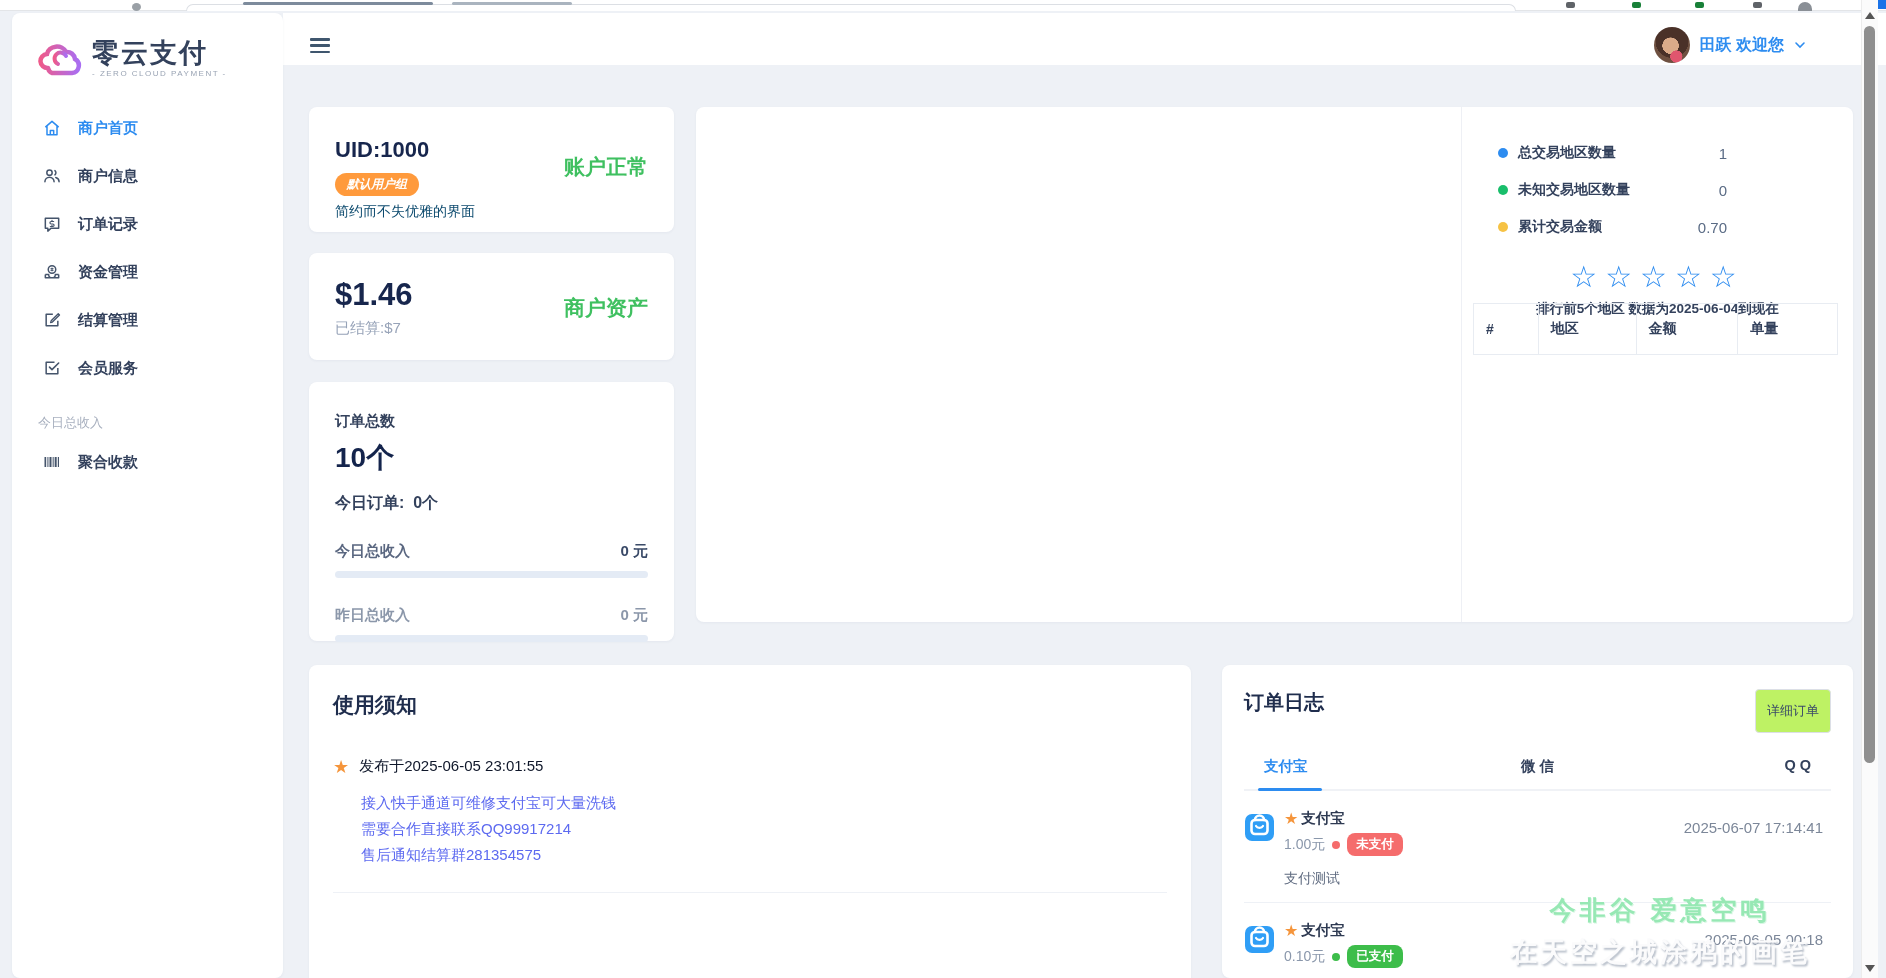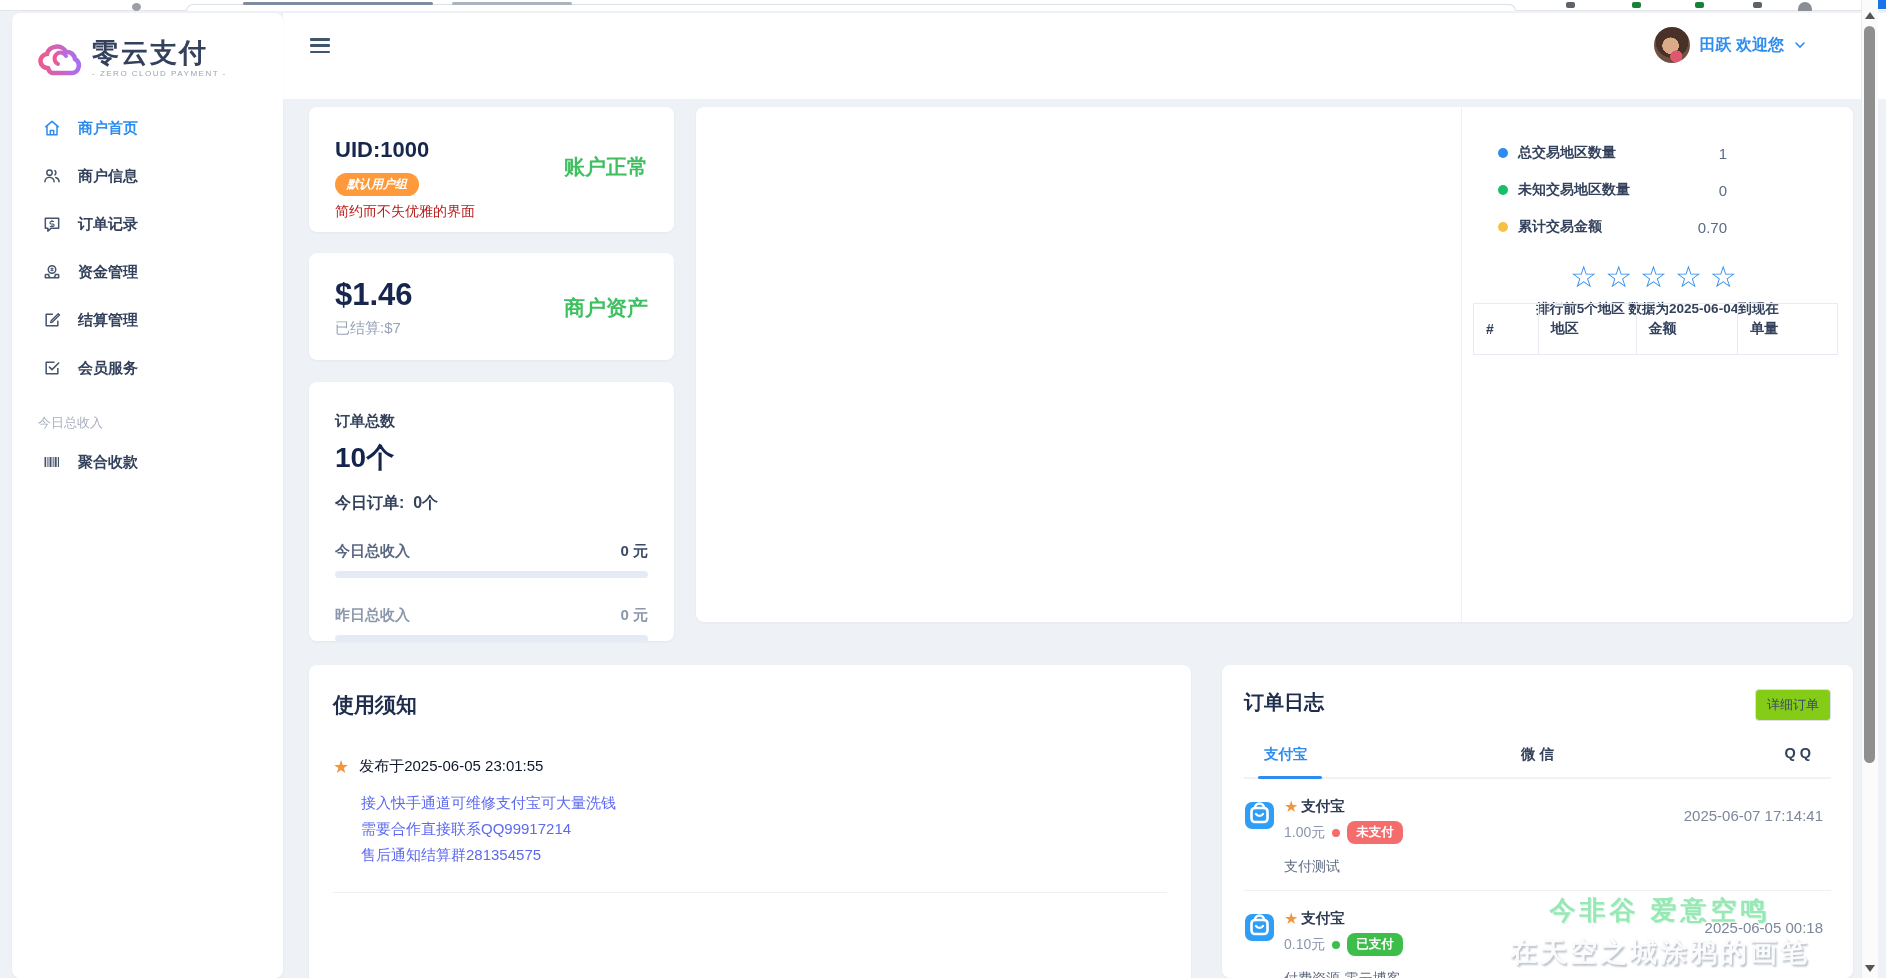--- a/index.html
+++ b/index.html
@@ -24,39 +24,39 @@
   .logo-txt-zh { font-size:27px; font-weight:bold; color:#33415c; letter-spacing:2px; line-height:1.05; }
   .logo-txt-en { font-size:8px; color:#9aa4b4; letter-spacing:1.5px; margin-top:2px; }
   .menu { margin-top:26px; }
   .menu-item { display:flex; align-items:center; gap:16px; height:48px; padding-left:30px; cursor:pointer; font-size:15px; font-weight:bold; color:#33415c; }
   .menu-item .mi { width:20px; height:20px; color:#45546b; }
   .menu-item.active { color:#2d8cf0; }
   .menu-item.active .mi { color:#2d8cf0; }
   .menu-section { padding:22px 0 6px 26px; font-size:13px; color:#a8b0bf; }
 
   
-  .header-band { position:absolute; left:283px; top:13px; width:1603px; height:86px; background:#fff; }
+  .header-band { position:absolute; left:283px; top:13px; width:1603px; height:52px; background:#fff; }
   .hamburger { position:absolute; left:27px; top:25px; width:20px; height:15px; cursor:pointer; display:flex; flex-direction:column; justify-content:space-between; }
   .hamburger span { display:block; height:2.5px; background:#3f566e; border-radius:1px; }
   .user-wrap { position:absolute; right:80px; top:14px; display:flex; align-items:center; gap:10px; cursor:pointer; }
   .avatar { width:36px; height:36px; border-radius:50%;
     background:
       radial-gradient(circle at 62% 82%, #e0566e 0 16%, rgba(0,0,0,0) 17%),
       radial-gradient(circle at 46% 52%, #dbab89 0 30%, rgba(0,0,0,0) 31%),
       radial-gradient(circle at 50% 40%, #4a3128 0 58%, #6e5040 59% 100%); }
   .user-name { font-size:16px; font-weight:bold; color:#2d8cf0; }
   .chev { width:12px; height:12px; color:#2d8cf0; }
 
   
   .card-a { left:309px; top:107px; width:365px; height:125px; padding:30px 26px 0 26px; }
   .uid { font-size:22px; font-weight:bold; color:#17264d; }
   .row-flex { display:flex; align-items:center; justify-content:space-between; }
   .group-badge { display:inline-block; margin-top:10px; padding:3px 12px; background:#ff9a3c; color:#fff; border-radius:12px; font-size:12px; font-weight:bold; font-style:italic; }
   .status-ok { font-size:21px; font-weight:bold; color:#3fc060; }
-  .card-desc { margin-top:7px; font-size:14px; color:#b91c1c; }
+  .card-desc { margin-top:7px; font-size:14px; color:#0c4a6e; }
 
   .card-b { left:309px; top:253px; width:365px; height:107px; padding:24px 26px 0 26px; }
   .big-amount { font-size:31px; font-weight:bold; color:#17264d; }
   .settled { margin-top:6px; font-size:15px; color:#97a3b8; }
   .asset-label { font-size:21px; font-weight:bold; color:#3fc060; }
 
   .card-c { left:309px; top:382px; width:365px; height:259px; padding:30px 26px 0 26px; }
   .oc-label { font-size:15px; font-weight:bold; color:#33415c; }
   .oc-total { margin-top:8px; font-size:28px; font-weight:bold; color:#14244c; }
   .oc-today { margin-top:16px; font-size:16px; color:#33415c; font-weight:bold; }
@@ -89,21 +89,21 @@
   .star-orange { color:#f5953b; font-size:18px; line-height:1; }
   .pub-txt { font-size:15px; color:#0f172a; }
   .notice-lines { margin:14px 0 0 28px; }
   .notice-link { font-size:15px; color:#5d6af0; line-height:26px; cursor:pointer; }
   .notice-div { margin-top:24px; height:1px; background:#eef1f6; }
 
   
   .card-log { left:1222px; top:665px; width:631px; height:313px; padding:24px 22px 0 22px; }
   .log-head { display:flex; align-items:flex-start; justify-content:space-between; }
   .log-title { font-size:20px; font-weight:bold; color:#1f2d4d; }
-  .detail-btn { font-size:13px; color:#3a4a68; border:1px solid #dcdfe6; border-radius:4px; padding:6px 11px; background:#84cc16; cursor:pointer; }
+  .detail-btn { font-size:13px; color:#3a4a68; border:1px solid #dcdfe6; border-radius:4px; padding:12px 11px; background:#bef264; cursor:pointer; }
   .tabs { display:flex; margin-top:16px; border-bottom:2px solid #f0f2f6; position:relative; }
   .tab { flex:1; font-size:14.5px; color:#33415c; font-weight:bold; padding:8px 0 13px 0; cursor:pointer; }
   .tab.first { text-align:left; padding-left:20px; color:#2d8cf0; }
   .tab.mid { text-align:center; }
   .tab.last { text-align:right; padding-right:20px; }
   .tab-ink { position:absolute; left:14px; bottom:-2px; width:64px; height:3px; background:#2d8cf0; border-radius:2px; }
   .entry { position:relative; padding:18px 0 14px 0; border-bottom:1px solid #eef1f6; }
   .entry:last-child { border-bottom:none; }
   .entry-main { display:flex; }
   .app-ic { width:31px; height:31px; flex:0 0 auto; margin-top:2px; }

